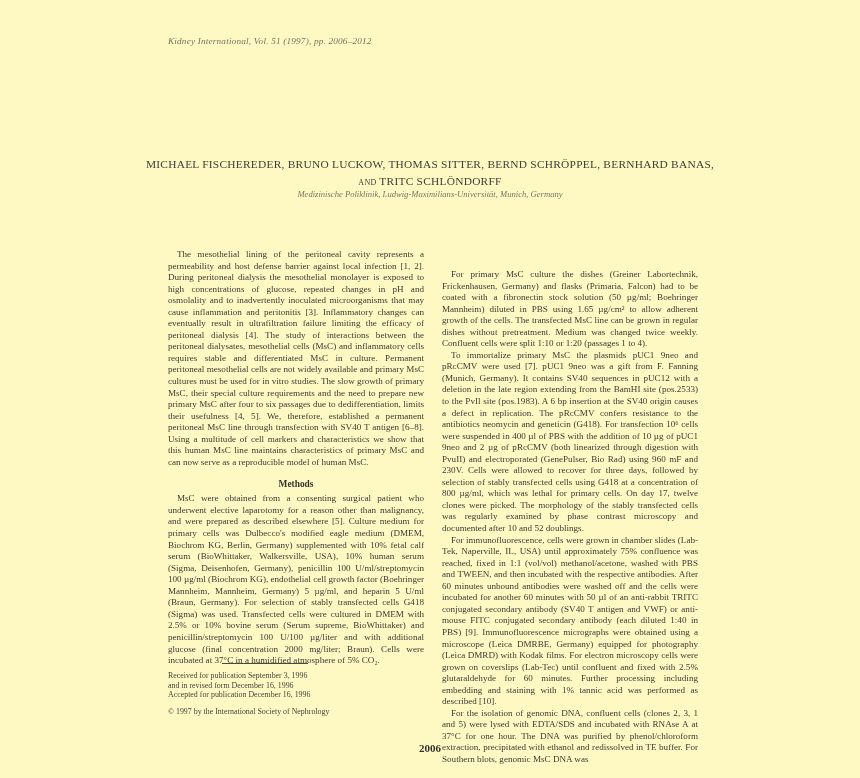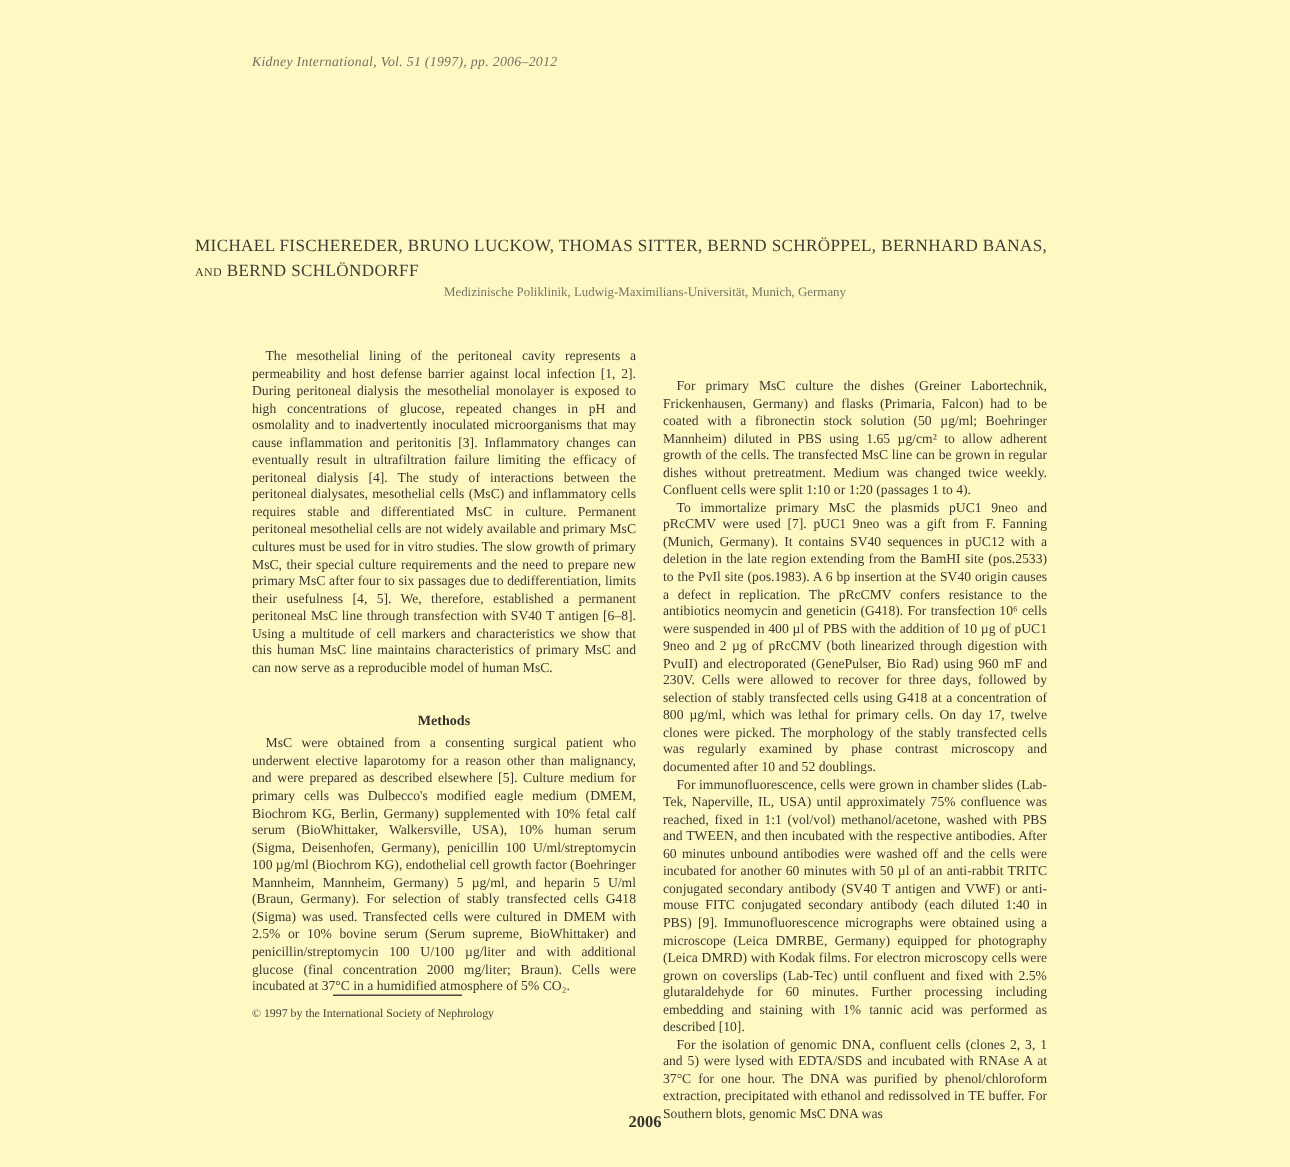--- a/index.html
+++ b/index.html
@@ -41,74 +41,75 @@
     line-height: 30px;
     font-weight: 400;
     color: #181818;
     letter-spacing: 0.1px;
   }
   .authors {
     position: absolute;
     left: 130px;
     top: 156px;
     width: 600px;
-    text-align: left;
+    text-align: center;
     font-size: 11.4px;
     line-height: 17px;
     color: #242424;
     font-variant: small-caps;
     letter-spacing: 0.25px;
     opacity: 0.88;
     filter: blur(0.22px);
   }
   .authors .lastline {
     display: block;
   }
   .affiliation {
     position: absolute;
     left: 130px;
     top: 189px;
     width: 600px;
     text-align: center;
+    font-style: italic;
     font-size: 8.6px;
     color: #3a3a3a;
     opacity: 0.7;
     filter: blur(0.4px);
   }
   .columns {
     position: absolute;
     left: 168px;
     top: 232px;
     width: 530px;
     height: 440px;
   }
   .col {
     position: absolute;
-    top: 0;
+    top: 17px;
     width: 256px;
   }
   .col-left { left: 0; }
   .col-right { left: 274px; margin-top: 20px; }
   .col p {
     margin: 0;
     text-align: justify;
     text-justify: inter-word;
     font-size: 9.1px;
     line-height: 11.55px;
     text-indent: 9px;
     color: #1f1f1f;
     opacity: 0.9;
     filter: blur(0.28px);
     -webkit-font-smoothing: none;
   }
   .section-head {
     text-align: center;
     font-size: 9.4px;
     font-weight: bold;
-    margin: 25px 0 4px 0;
+    margin: 11px 0 4px 0;
     color: #1a1a1a;
     opacity: 0.9;
     filter: blur(0.3px);
   }
   .footnote-rule {
     position: absolute;
     left: 222px;
     top: 663px;
     width: 86px;
     height: 1px;
@@ -147,21 +148,21 @@
 </head>
 <body>
 
 <div class="page">
 
   <div class="journal-header">Kidney International, Vol. 51 (1997), pp. 2006–2012</div>
 
 
   <div class="authors">
     <span>MICHAEL FISCHEREDER, BRUNO LUCKOW, THOMAS SITTER, BERND SCHRÖPPEL, BERNHARD BANAS,</span>
-    <span class="lastline">and BERND SCHLÖNDORFF</span>
+    <span class="lastline">and TRITC SCHLÖNDORFF</span>
   </div>
 
   <div class="affiliation">Medizinische Poliklinik, Ludwig-Maximilians-Universität, Munich, Germany</div>
 
   <div class="columns">
 
     <div class="col col-left">
       <p>The mesothelial lining of the peritoneal cavity represents a permeability and host defense barrier against local infection [1, 2]. During peritoneal dialysis the mesothelial monolayer is exposed to high concentrations of glucose, repeated changes in pH and osmolality and to inadvertently inoculated microorganisms that may cause inflammation and peritonitis [3]. Inflammatory changes can eventually result in ultrafiltration failure limiting the efficacy of peritoneal dialysis [4]. The study of interactions between the peritoneal dialysates, mesothelial cells (MsC) and inflammatory cells requires stable and differentiated MsC in culture. Permanent peritoneal mesothelial cells are not widely available and primary MsC cultures must be used for in vitro studies. The slow growth of primary MsC, their special culture requirements and the need to prepare new primary MsC after four to six passages due to dedifferentiation, limits their usefulness [4, 5]. We, therefore, established a permanent peritoneal MsC line through transfection with SV40 T antigen [6–8]. Using a multitude of cell markers and characteristics we show that this human MsC line maintains characteristics of primary MsC and can now serve as a reproducible model of human MsC.</p>
       <div class="section-head">Methods</div>
       <p>MsC were obtained from a consenting surgical patient who underwent elective laparotomy for a reason other than malignancy, and were prepared as described elsewhere [5]. Culture medium for primary cells was Dulbecco's modified eagle medium (DMEM, Biochrom KG, Berlin, Germany) supplemented with 10% fetal calf serum (BioWhittaker, Walkersville, USA), 10% human serum (Sigma, Deisenhofen, Germany), penicillin 100 U/ml/streptomycin 100 µg/ml (Biochrom KG), endothelial cell growth factor (Boehringer Mannheim, Mannheim, Germany) 5 µg/ml, and heparin 5 U/ml (Braun, Germany). For selection of stably transfected cells G418 (Sigma) was used. Transfected cells were cultured in DMEM with 2.5% or 10% bovine serum (Serum supreme, BioWhittaker) and penicillin/streptomycin 100 U/100 µg/liter and with additional glucose (final concentration 2000 mg/liter; Braun). Cells were incubated at 37°C in a humidified atmosphere of 5% CO₂.</p>
@@ -172,18 +173,23 @@
       <p>To immortalize primary MsC the plasmids pUC1 9neo and pRcCMV were used [7]. pUC1 9neo was a gift from F. Fanning (Munich, Germany). It contains SV40 sequences in pUC12 with a deletion in the late region extending from the BamHI site (pos.2533) to the PvIl site (pos.1983). A 6 bp insertion at the SV40 origin causes a defect in replication. The pRcCMV confers resistance to the antibiotics neomycin and geneticin (G418). For transfection 10⁶ cells were suspended in 400 µl of PBS with the addition of 10 µg of pUC1 9neo and 2 µg of pRcCMV (both linearized through digestion with PvuII) and electroporated (GenePulser, Bio Rad) using 960 mF and 230V. Cells were allowed to recover for three days, followed by selection of stably transfected cells using G418 at a concentration of 800 µg/ml, which was lethal for primary cells. On day 17, twelve clones were picked. The morphology of the stably transfected cells was regularly examined by phase contrast microscopy and documented after 10 and 52 doublings.</p>
       <p>For immunofluorescence, cells were grown in chamber slides (Lab-Tek, Naperville, IL, USA) until approximately 75% confluence was reached, fixed in 1:1 (vol/vol) methanol/acetone, washed with PBS and TWEEN, and then incubated with the respective antibodies. After 60 minutes unbound antibodies were washed off and the cells were incubated for another 60 minutes with 50 µl of an anti-rabbit TRITC conjugated secondary antibody (SV40 T antigen and VWF) or anti-mouse FITC conjugated secondary antibody (each diluted 1:40 in PBS) [9]. Immunofluorescence micrographs were obtained using a microscope (Leica DMRBE, Germany) equipped for photography (Leica DMRD) with Kodak films. For electron microscopy cells were grown on coverslips (Lab-Tec) until confluent and fixed with 2.5% glutaraldehyde for 60 minutes. Further processing including embedding and staining with 1% tannic acid was performed as described [10].</p>
       <p>For the isolation of genomic DNA, confluent cells (clones 2, 3, 1 and 5) were lysed with EDTA/SDS and incubated with RNAse A at 37°C for one hour. The DNA was purified by phenol/chloroform extraction, precipitated with ethanol and redissolved in TE buffer. For Southern blots, genomic MsC DNA was</p>
     </div>
 
   </div>
 
   <div class="footnote-rule"></div>
 
   <div class="footnote">
+    <div class="block">
+      <div>Received for publication September 3, 1996</div>
+      <div>and in revised form December 16, 1996</div>
+      <div>Accepted for publication December 16, 1996</div>
+    </div>
     <div class="block copyright">© 1997 by the International Society of Nephrology</div>
   </div>
 
   <div class="page-number">2006</div>
 
 </div>
 
 </body></html>

